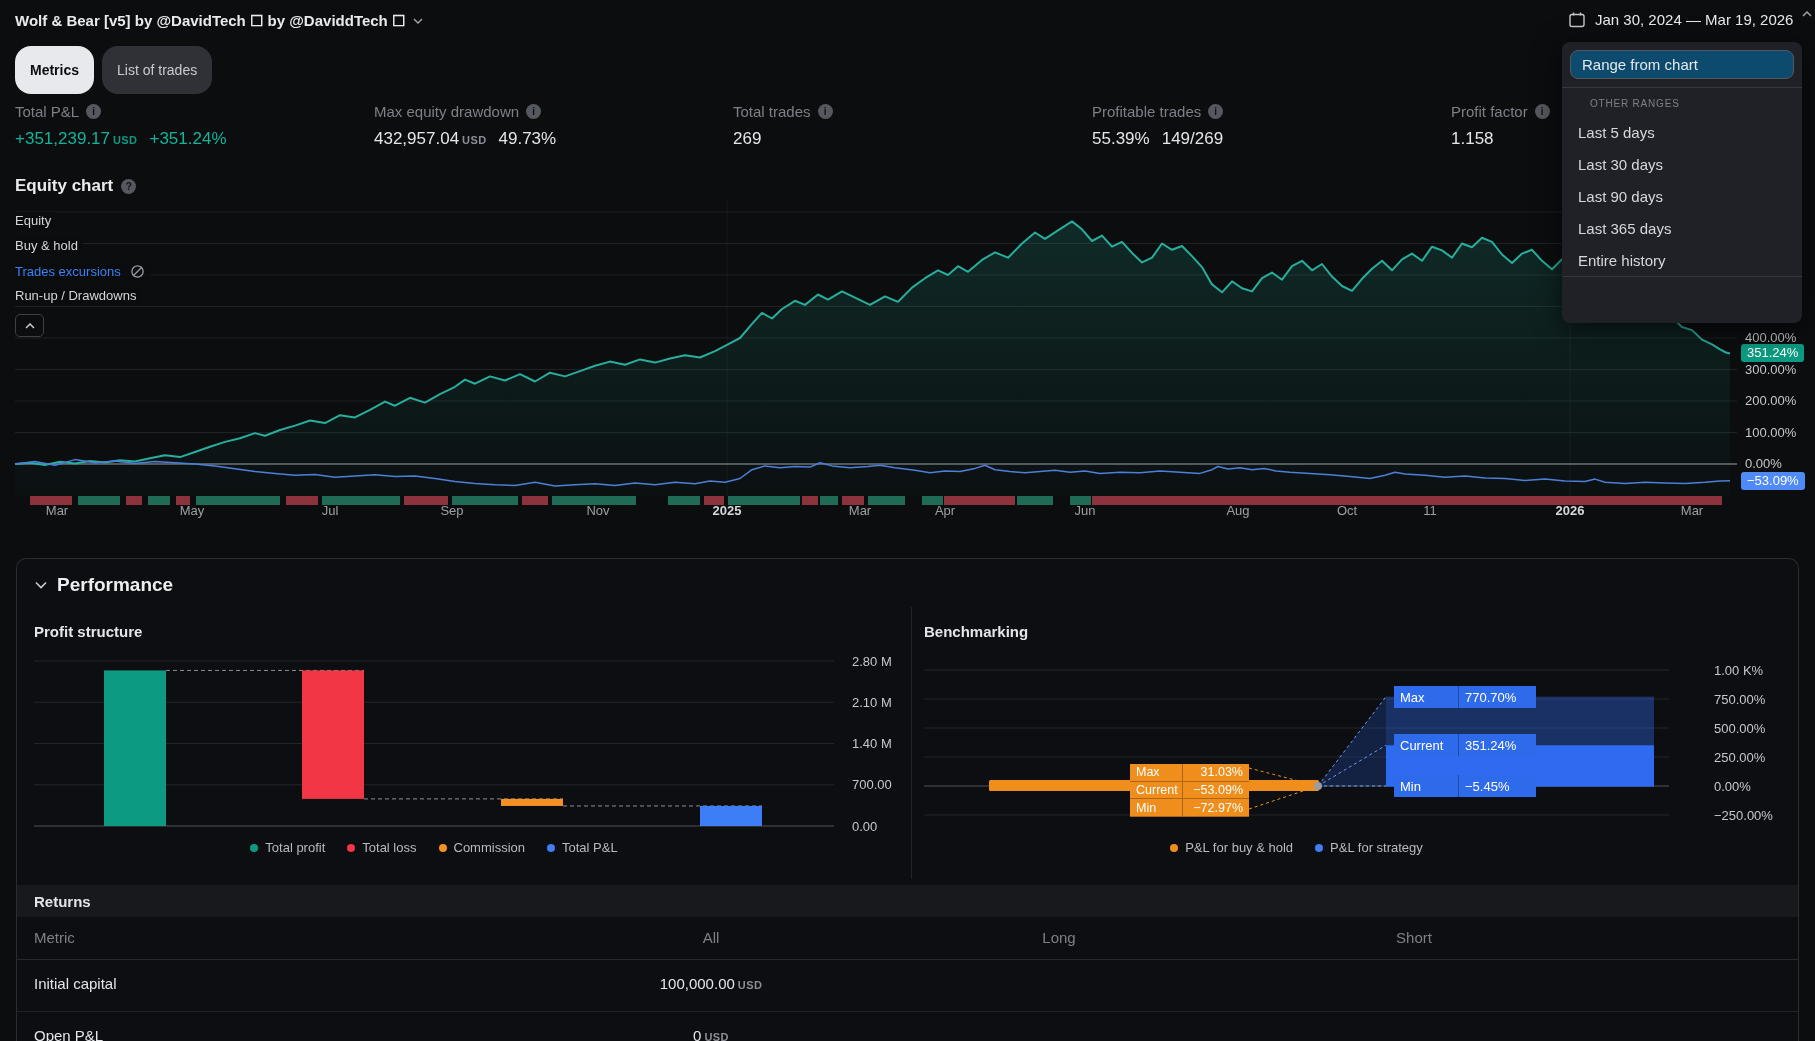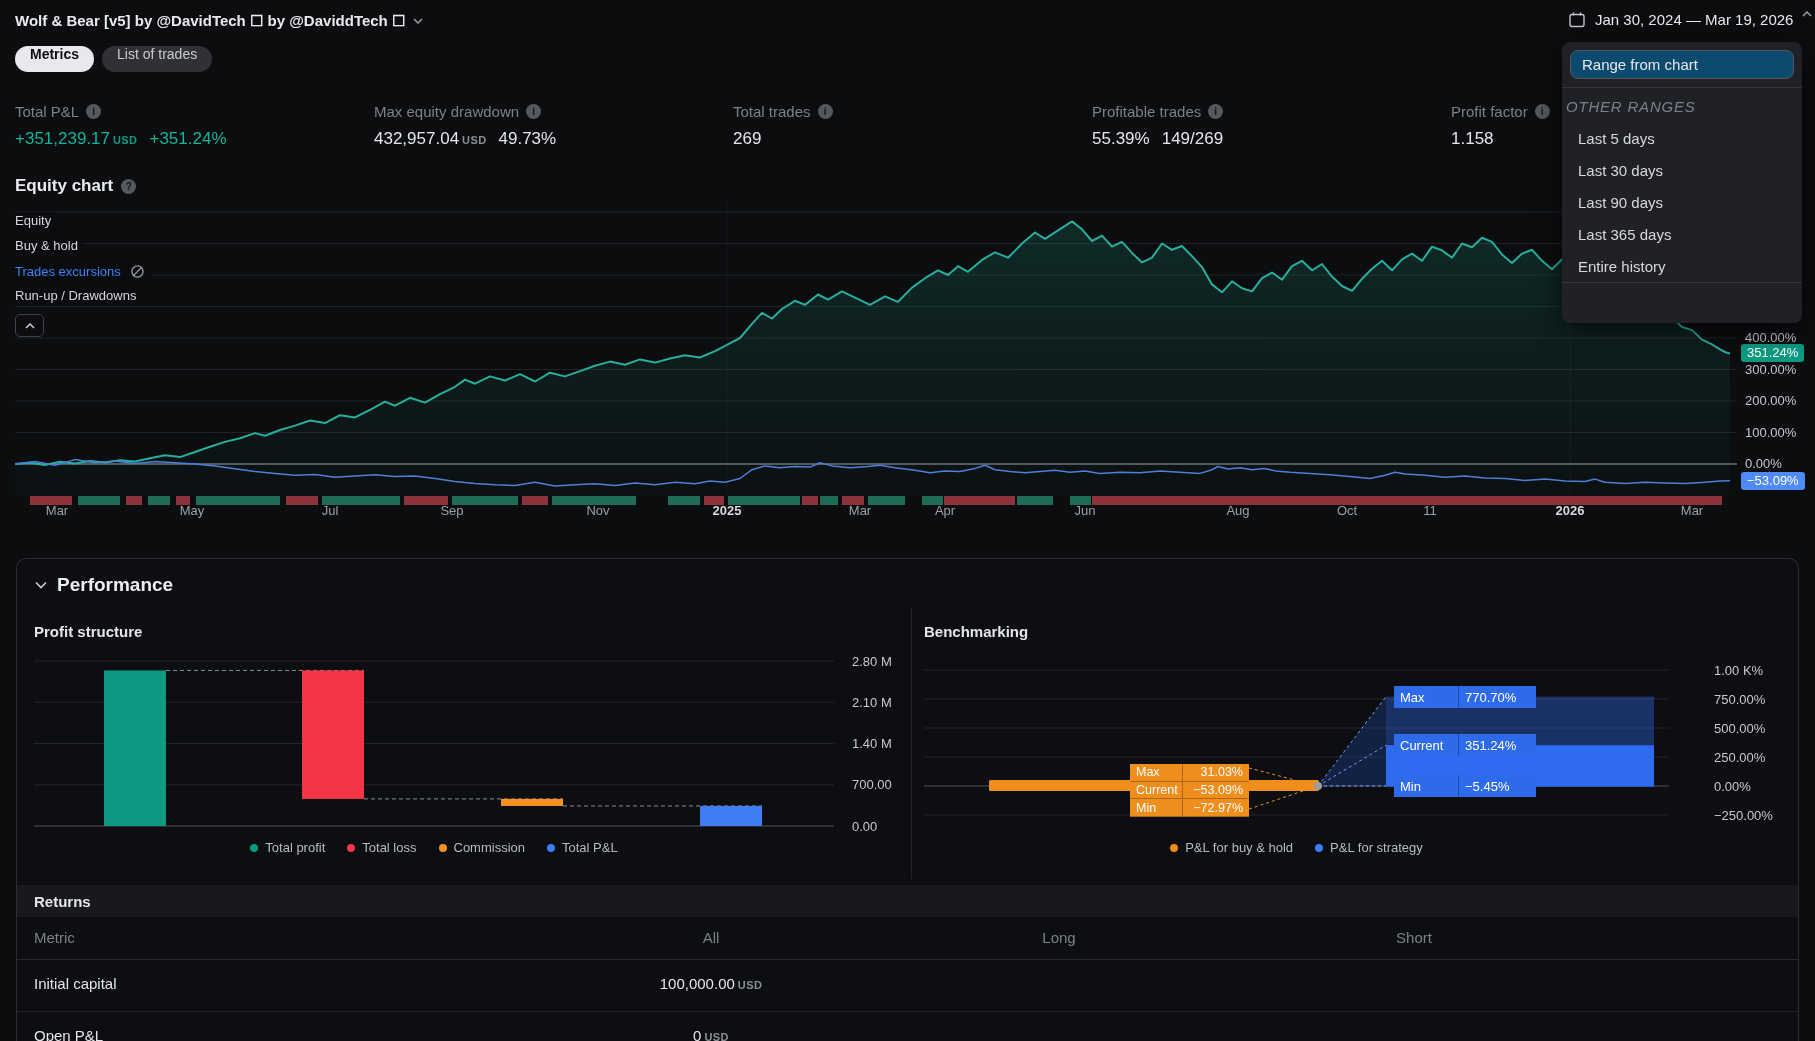--- a/index.html
+++ b/index.html
@@ -5,21 +5,21 @@
   html,body{margin:0;padding:0;}
   body{width:1815px;height:1041px;background:#0b0d0f;overflow:hidden;position:relative;
        font-family:"Liberation Sans",sans-serif;color:#e6e8ea;-webkit-font-smoothing:antialiased;}
   .abs{position:absolute;}
   
   #app-title{left:15px;top:12px;font-size:15px;font-weight:bold;color:#e8eaed;display:flex;align-items:center;gap:8px;}
   #date-control{top:11px;left:1568px;display:flex;align-items:flex-start;gap:9px;font-size:15px;color:#e8eaed;cursor:pointer;}
   .icon-svg{display:block;}
   
   #tabs{left:15px;top:46px;display:flex;gap:8px;}
-  .tab{height:26px;border-radius:16px;padding:0 15px;display:flex;align-items:flex-start;font-size:14px;}
+  .tab{height:48px;border-radius:16px;padding:0 15px;display:flex;align-items:center;font-size:14px;}
   .tab.active{background:#e8e9ec;color:#0c0d10;font-weight:bold;}
   .tab.inactive{background:#2f3136;color:#c9cbd0;}
   
   .stat{top:103px;}
   .stat .slabel{font-size:15px;color:#7d8087;display:flex;align-items:center;gap:7px;}
   .stat .svalue{margin-top:9px;font-size:17px;color:#e4e6e9;display:flex;align-items:baseline;}
   .seg-green{color:#14b39a;}
   .seg-gap{margin-left:12px;}
   .unit{font-size:11px;font-weight:bold;letter-spacing:.4px;margin-left:3px;color:#8b8e96;}
   .unit.seg-green{color:#109a84;}
@@ -36,21 +36,21 @@
   .yaxis-label{position:absolute;left:1745px;font-size:13px;color:#c6c8cd;}
   .badge{position:absolute;left:1741px;font-size:13px;color:#fff;padding:1px 6px 2px;border-radius:3px;}
   .xaxis-label{position:absolute;top:303px;font-size:13px;color:#9ca0a6;transform:translateX(-50%);}
   .xaxis-label.year{color:#d6d8dc;font-weight:bold;}
   
   #range-menu{left:1562px;top:42px;width:240px;height:281px;background:#1f2127;border-radius:8px;z-index:50;
               box-shadow:0 6px 28px rgba(0,0,0,.65);font-size:15px;color:#d6d8dc;}
   #menu-selected{margin:8px;height:27px;background:#0c4a6e;border:1px solid #55575d;border-radius:8px;
                  display:flex;align-items:center;padding:0 11px;color:#e6e8eb;cursor:pointer;}
   .menu-divider{height:1px;background:#34363c;}
-  #menu-section{padding:10px 4px 7px;font-size:15px;letter-spacing:.8px;color:#7d8087;font-style:italic;}
+  #menu-section{padding:10px 28px 7px;font-size:10px;letter-spacing:.8px;color:#7d8087;}
   .menu-item{height:32px;display:flex;align-items:center;padding:0 16px;cursor:pointer;}
   #menu-custom{height:40px;display:flex;align-items:center;gap:10px;padding:0 14px;cursor:pointer;}
   
   #perf-panel{left:16px;top:558px;width:1781px;height:483px;border:1px solid #2b2d31;border-bottom:none;
               border-radius:10px 10px 0 0;background:#0c0e11;overflow:hidden;}
   #perf-heading{position:absolute;left:18px;top:15px;display:flex;align-items:center;gap:10px;
                 font-size:19px;font-weight:bold;color:#eceef0;}
   .chart-title{position:absolute;top:64px;font-size:15px;font-weight:bold;color:#e3e5e8;}
   #profit-title{left:17px;} #bench-title{left:907px;}
   #profit-wrap{position:absolute;left:17px;top:90px;width:860px;height:200px;}

